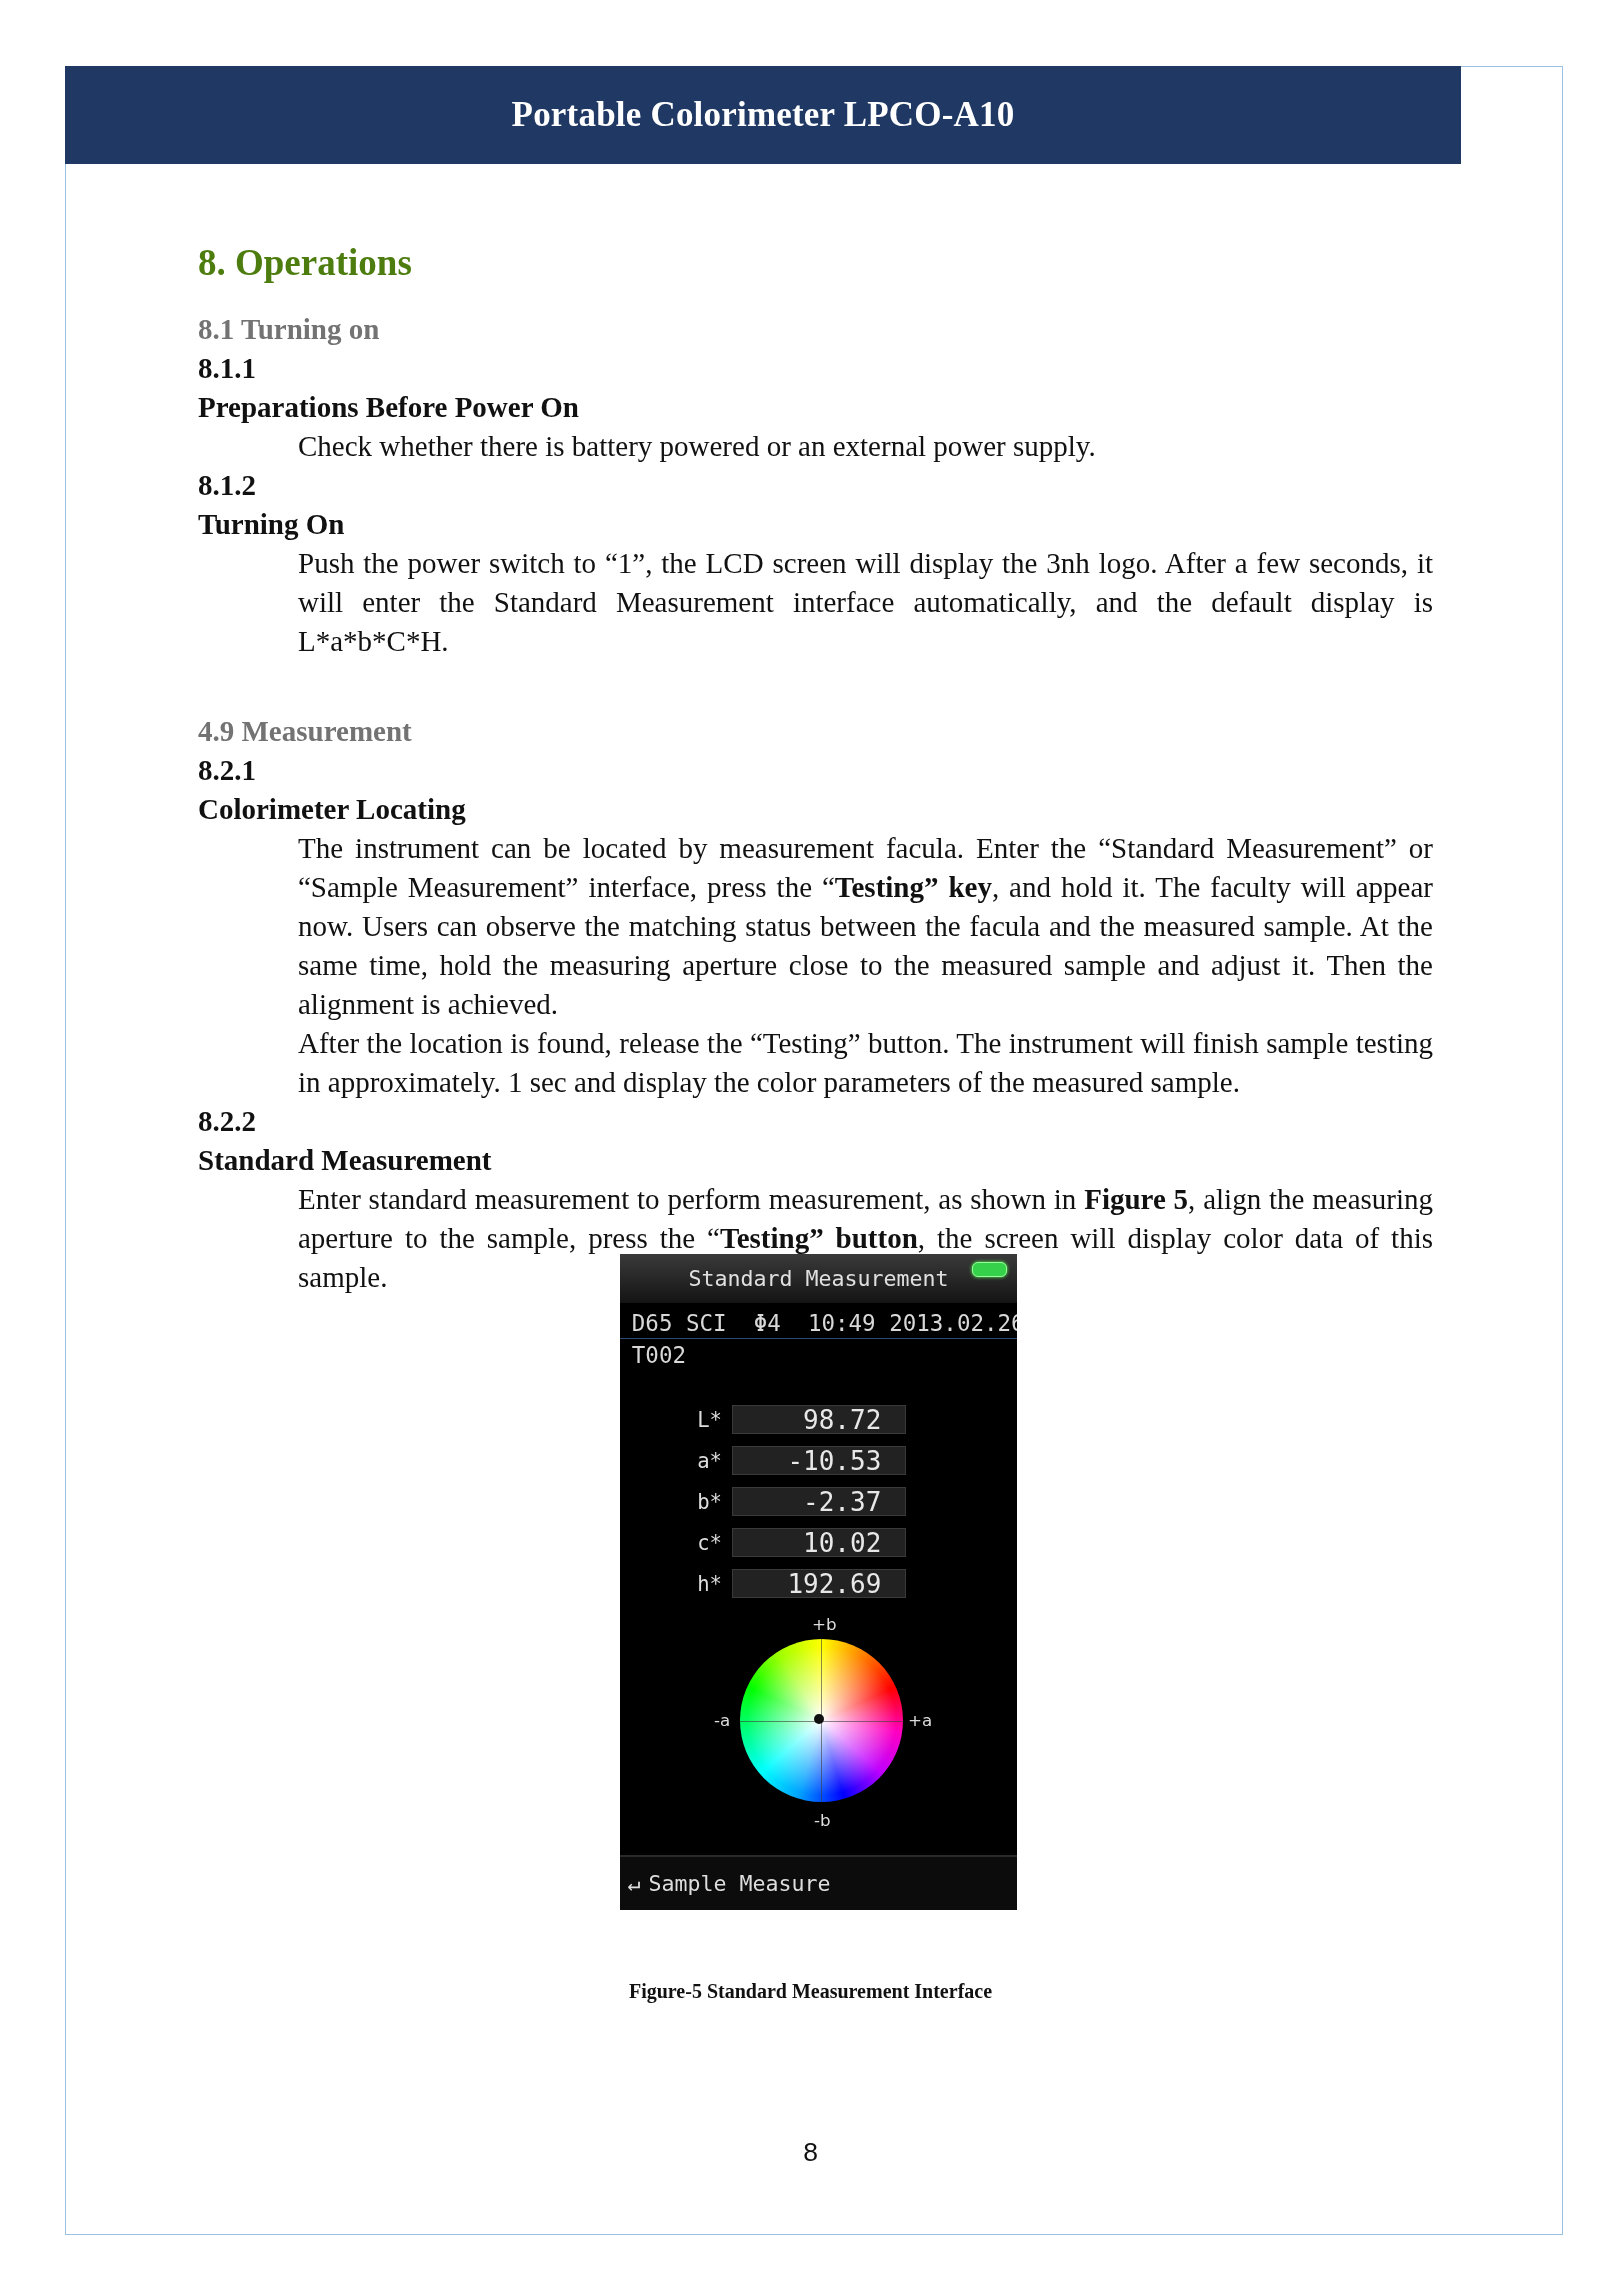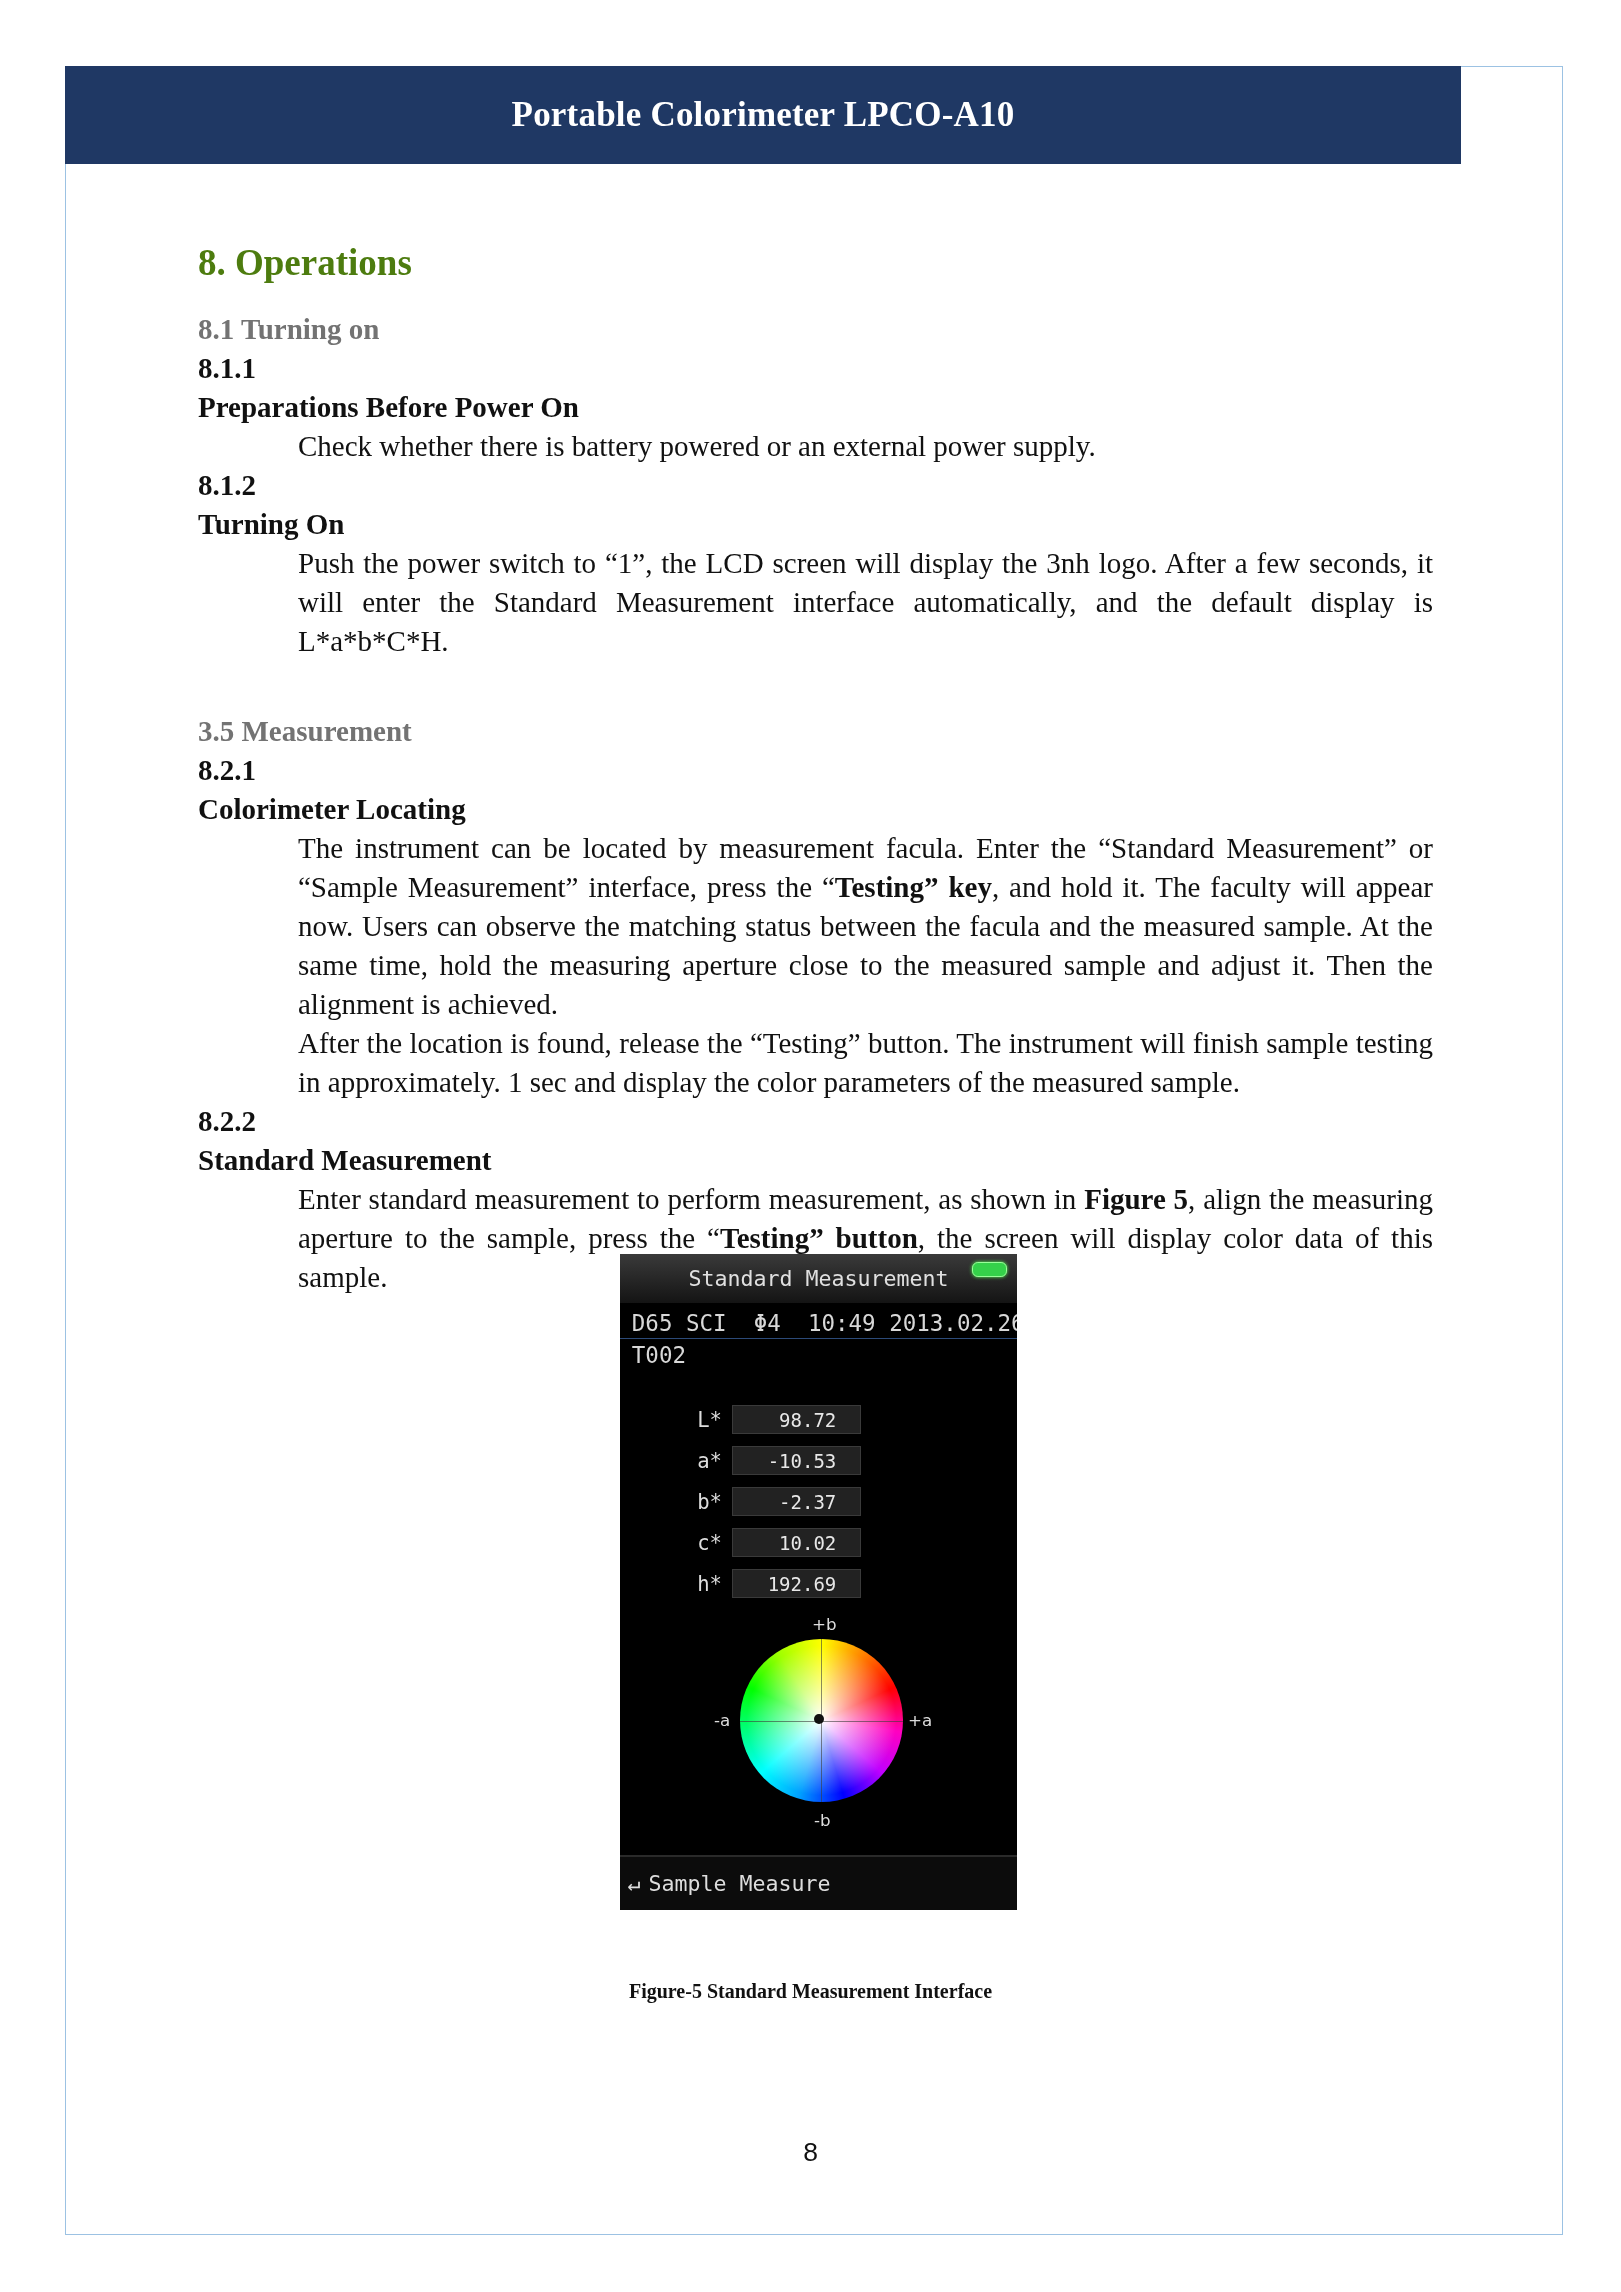--- a/index.html
+++ b/index.html
@@ -16,21 +16,21 @@
     .para b { font-weight: bold; }
     .gap1 { height: 51px; }
     .figure { position: absolute; left: 620px; top: 1254px; width: 397px; height: 656px; background: #000; overflow: hidden; font-family: "DejaVu Sans Mono", "Liberation Mono", monospace; color: #d8d8d8; }
     .lcd-title-bar { height: 49px; background: linear-gradient(#3a3a3a, #141414); display: flex; align-items: center; justify-content: center; position: relative; font-size: 21.6px; color: #e0e0e0; }
     .battery { position: absolute; right: 9.8px; top: 7.8px; width: 33px; height: 13.7px; border-radius: 5.9px; background: #35d14a; box-shadow: 0 0 3.9px #5f5; border: 1px solid #9f9; }
     .lcd-info { padding: 5.9px 9.8px 0 11.8px; font-size: 22.5px; line-height: 29px; white-space: pre; border-bottom: 1.5px solid #2c4a78; }
     .lcd-id { padding: 0 11.8px; font-size: 22.5px; line-height: 33px; }
     .values { margin-top: 27.4px; }
     .val-row { display: flex; align-items: center; height: 41px; }
     .val-label { width: 102px; text-align: right; padding-right: 9.8px; font-size: 20.6px; color: #ddd; }
-    .val-box { width: 129px; height: 29px; background: #222; border: 1px solid #3a3a3a; display: flex; align-items: center; justify-content: flex-end; padding-right: 23.5px; box-sizing: border-box; font-size: 19px; color: #e8e8e8; text-align: center; }
+    .val-box { width: 174px; height: 29px; background: #222; border: 1px solid #3a3a3a; display: flex; align-items: center; justify-content: flex-end; padding-right: 23.5px; box-sizing: border-box; font-size: 26px; color: #e8e8e8; text-align: center; }
     .wheel-area { position: relative; height: 294px; margin-top: 5.9px; }
     .wheel { position: absolute; left: 120px; top: 29px; width: 163px; height: 163px; border-radius: 50%;
       background: radial-gradient(circle, rgba(255,255,255,1) 0%, rgba(255,255,255,0.6) 25%, rgba(255,255,255,0) 65%),
                   conic-gradient(from 0deg, #ffff00, #ff8000, #ff0000, #ff00c0, #c000ff, #0000ff, #00a0ff, #00ffff, #00ff80, #00ff00, #a0ff00, #ffff00); }
     .axis-h { position: absolute; left: 120px; top: 111px; width: 163px; height: 1px; background: rgba(60,60,60,0.6); }
     .axis-v { position: absolute; left: 201px; top: 29px; width: 1px; height: 163px; background: rgba(60,60,60,0.6); }
     .marker { position: absolute; left: 194px; top: 104px; width: 9.8px; height: 9.8px; border-radius: 50%; background: #111; }
     .wlabel { position: absolute; font-size: 16.7px; color: #ddd; font-family: "DejaVu Sans", sans-serif; }
     .lcd-footer { position: absolute; left: 0; bottom: 0; width: 100%; height: 55px; border-top: 2px solid #2a2a2a; background: #0c0c0c; display: flex; align-items: center; padding-left: 7.8px; font-size: 21.6px; color: #ddd; box-sizing: border-box; }
     .lcd-footer .arrow { margin-right: 7.8px; font-size: 21.6px; }
@@ -56,21 +56,21 @@
   </div>
   <div class="para">Check whether there is battery powered or an external power supply.</div>
 
   <div class="h3">
     <span class="num">8.1.2</span>
     <span>Turning On</span>
   </div>
   <div class="para">Push the power switch to “1”, the LCD screen will display the 3nh logo. After a few seconds, it will enter the Standard Measurement interface automatically, and the default display is L*a*b*C*H.</div>
 
   <div class="gap1"></div>
-  <div class="h2">3.5 Measurement</div>
+  <div class="h2">4.9 Measurement</div>
 
   <div class="h3">
     <span class="num">8.2.1</span>
     <span>Colorimeter Locating</span>
   </div>
   <div class="para"><span>The instrument can be located by measurement facula. Enter the “Standard Measurement” or “Sample Measurement” interface, press the “</span><b>Testing” key</b><span>, and hold it. The faculty will appear now. Users can observe the matching status between the facula and the measured sample. At the same time, hold the measuring aperture close to the measured sample and adjust it. Then the alignment is achieved.</span></div>
   <div class="para">After the location is found, release the “Testing” button. The instrument will finish sample testing in approximately. 1 sec and display the color parameters of the measured sample.</div>
 
   <div class="h3">
     <span class="num">8.2.2</span>

